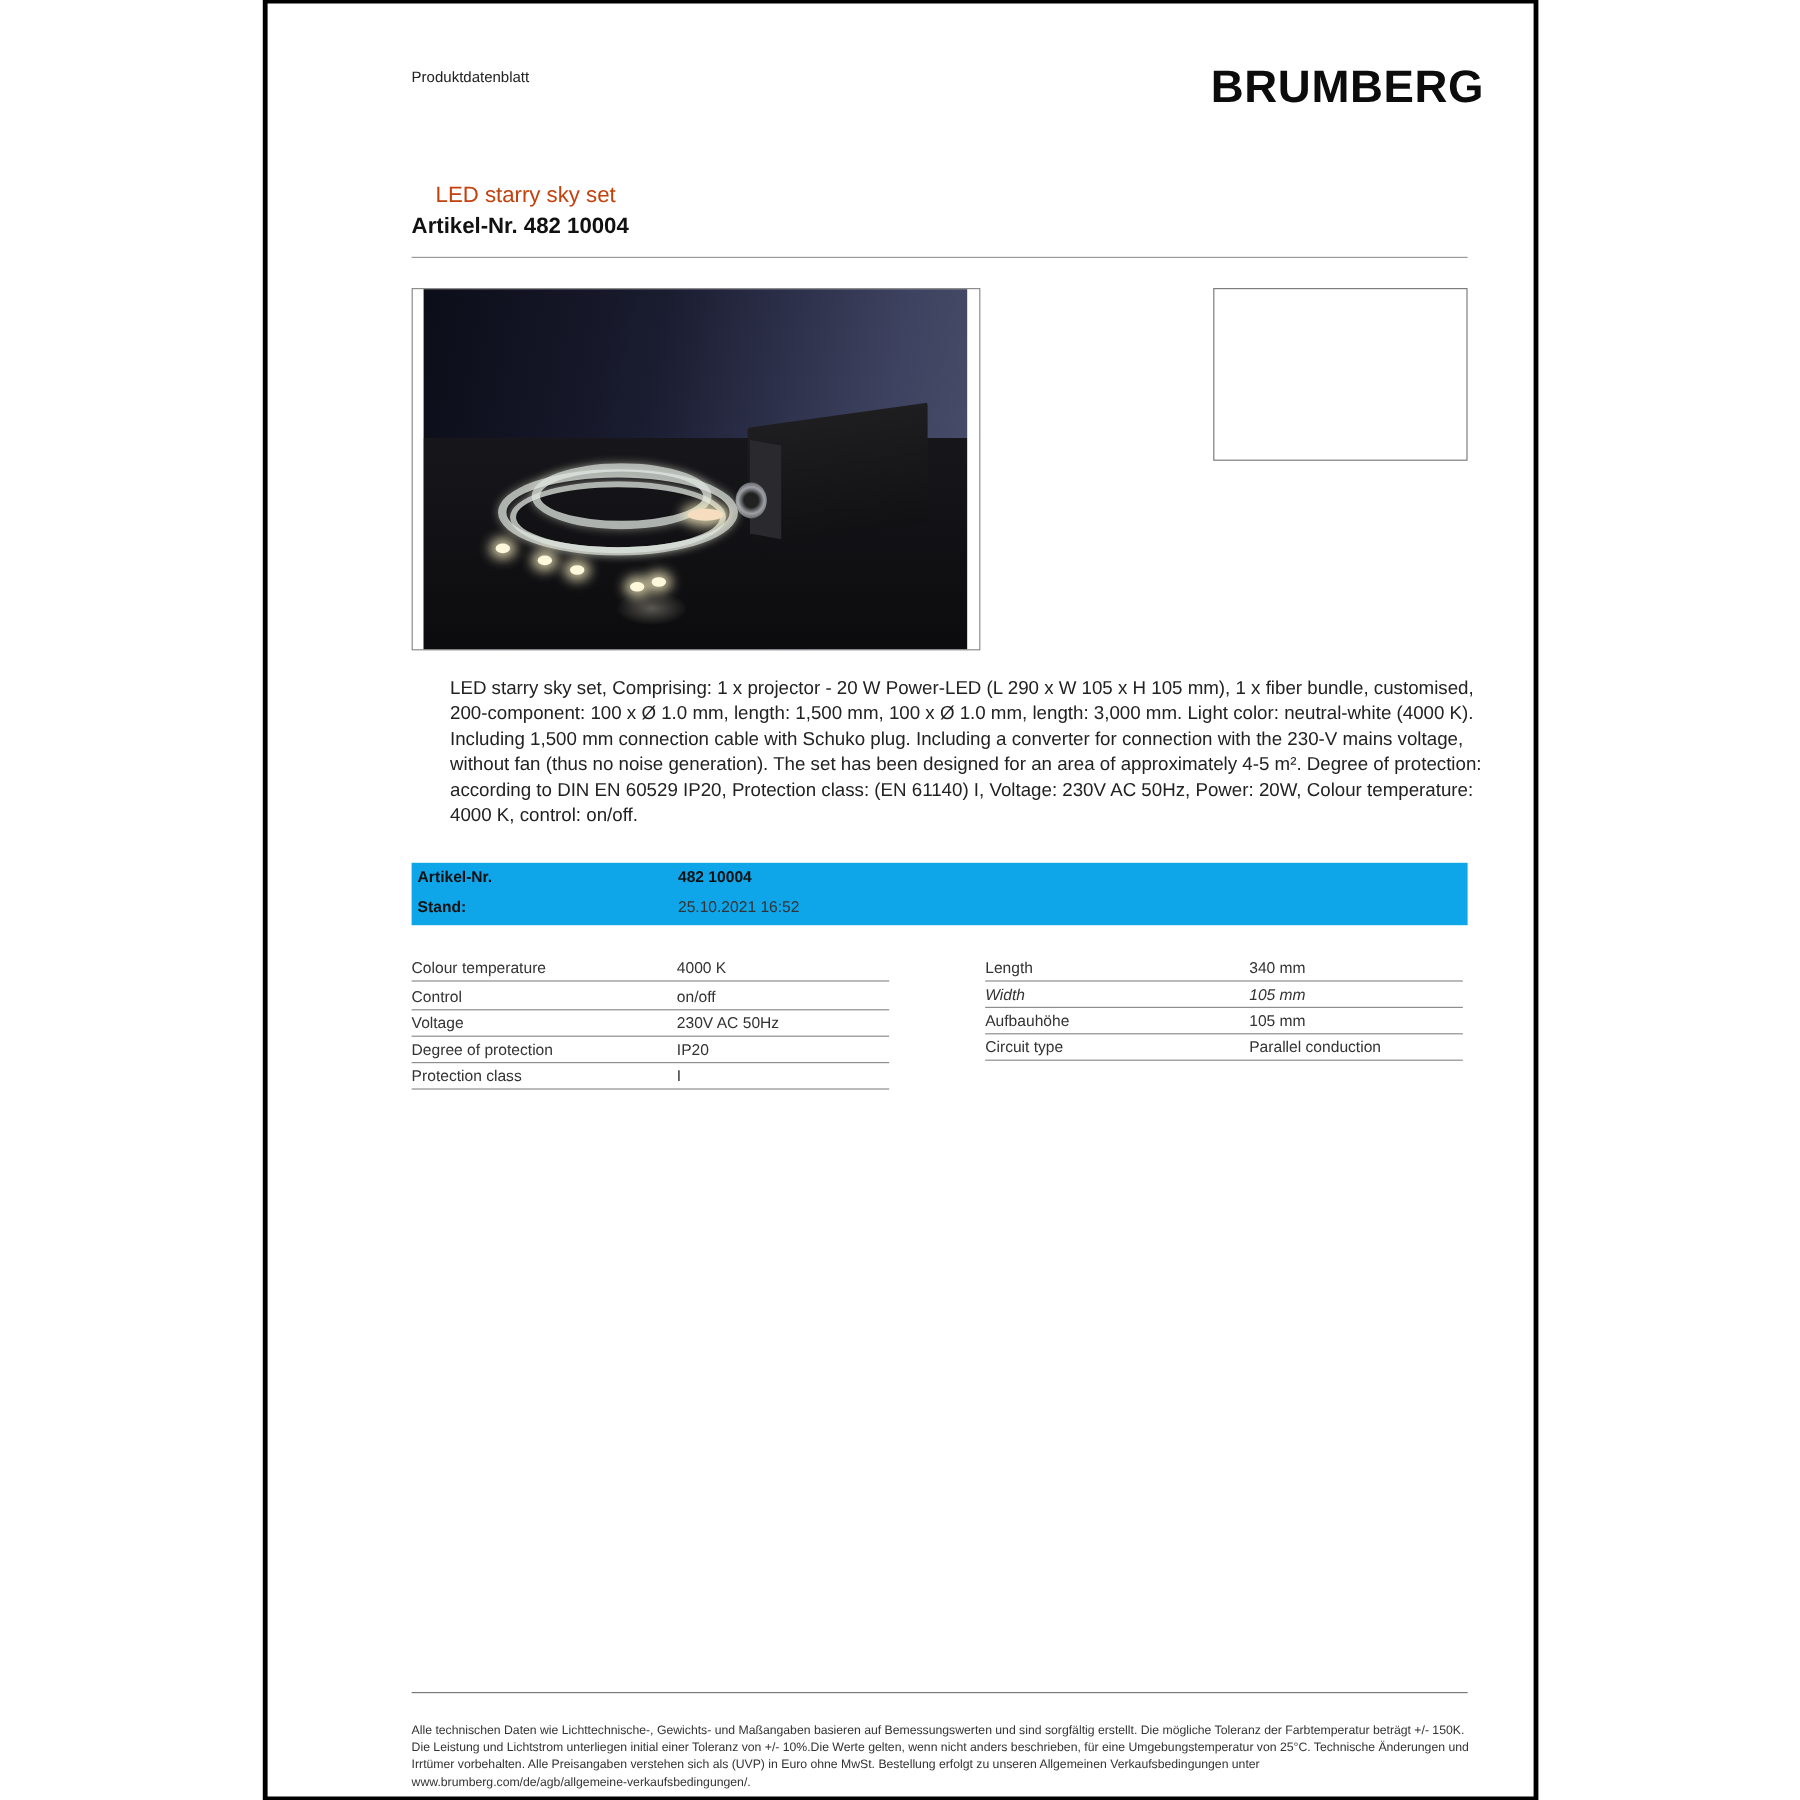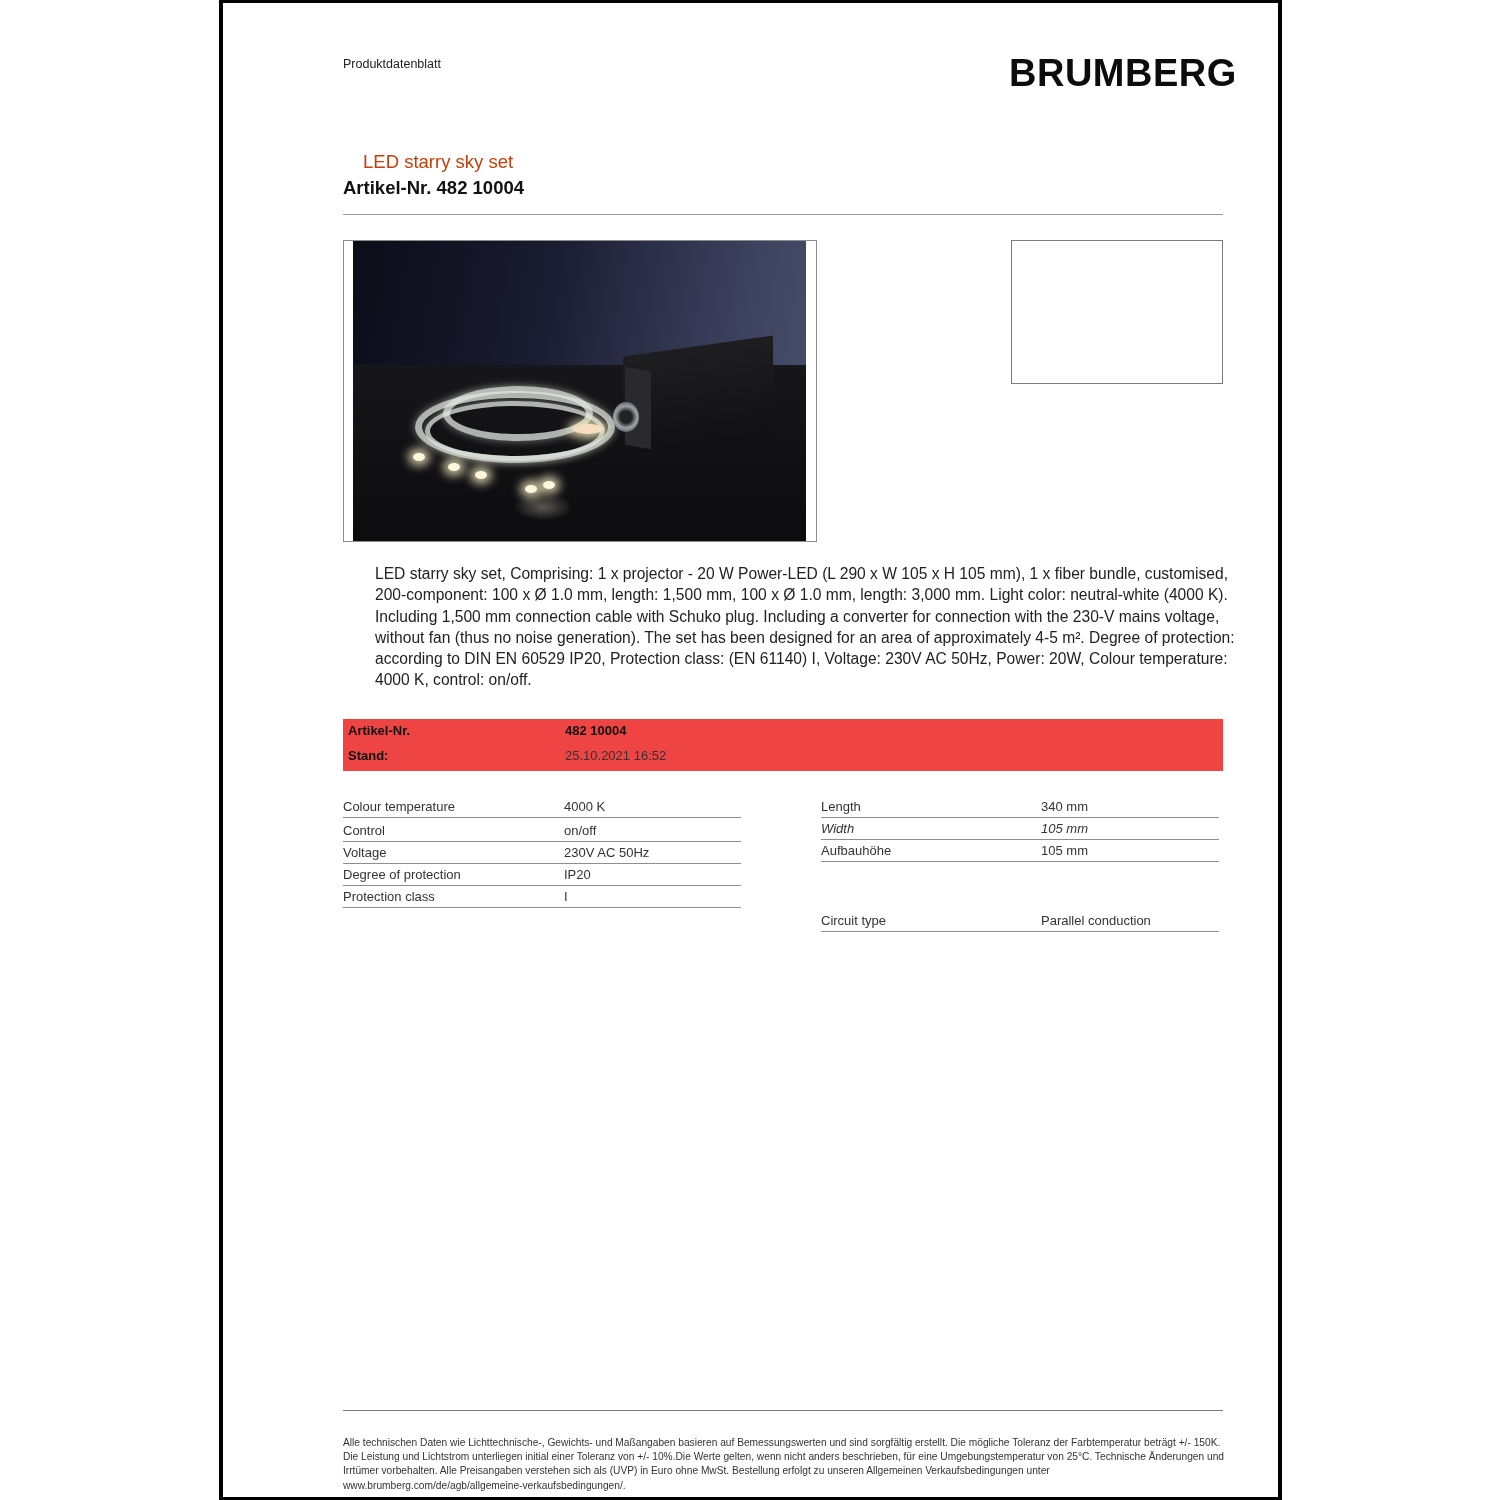--- a/index.html
+++ b/index.html
@@ -68,21 +68,21 @@
     background: radial-gradient(ellipse, rgba(230,225,200,0.35), rgba(0,0,0,0) 70%);
   }
 
   .logo-box { left: 1011px; top: 240px; width: 212px; height: 144px; border: 1px solid #7d7d7d; background: #fff; }
 
   .description {
     left: 343px; top: 563px; width: 880px;
     font-size: 15.6px; line-height: 21.3px; color: #222; margin-left: 32px;
   }
 
-  .info-band { left: 343px; top: 719px; width: 880px; height: 52px; background: #ef4444; }
+  .info-band { left: 343px; top: 719px; width: 880px; height: 52px; background: #0ea5e9; }
   .info-row { position: absolute; left: 5px; font-size: 13px; }
   .info-row .lbl { position: absolute; left: 0; font-weight: 700; color: #111; white-space: nowrap; }
   .info-row .val { position: absolute; left: 217px; color: #333; white-space: nowrap; }
   .info-row .val.bold { font-weight: 700; color: #111; }
 
   .spec-table { font-size: 13px; color: #333; }
   .spec-table .row { position: absolute; left: 0; width: 100%; height: 22px; border-bottom: 1px solid #8e8e8e; }
   .spec-table .row .k { position: absolute; left: 0; top: 3px; white-space: nowrap; }
   .spec-table .row .v { position: absolute; top: 3px; white-space: nowrap; }
   .spec-left { left: 343px; top: 796px; width: 398px; height: 115px; }
@@ -169,20 +169,20 @@
     <span class="v">340 mm</span>
   </div>
   <div class="row" style="top:22px;font-style:italic;">
     <span class="k">Width</span>
     <span class="v">105 mm</span>
   </div>
   <div class="row" style="top:44px;">
     <span class="k">Aufbauhöhe</span>
     <span class="v">105 mm</span>
   </div>
-  <div class="row" style="top:66px;margin-top:48px;">
+  <div class="row" style="top:66px;">
     <span class="k">Circuit type</span>
     <span class="v">Parallel conduction</span>
   </div>
 </div>
 
 <div class="abs rule-footer"></div>
 <div class="abs footer-text">Alle technischen Daten wie Lichttechnische-, Gewichts- und Maßangaben basieren auf Bemessungswerten und sind sorgfältig erstellt. Die mögliche Toleranz der  Farbtemperatur beträgt +/- 150K. Die Leistung und Lichtstrom unterliegen initial einer Toleranz von +/- 10%.Die Werte gelten, wenn nicht anders beschrieben, für eine Umgebungstemperatur von 25°C. Technische Änderungen und Irrtümer vorbehalten. Alle Preisangaben verstehen sich als (UVP) in Euro ohne MwSt. Bestellung erfolgt zu unseren Allgemeinen Verkaufsbedingungen unter www.brumberg.com/de/agb/allgemeine-verkaufsbedingungen/.</div>
 
 </body></html>

